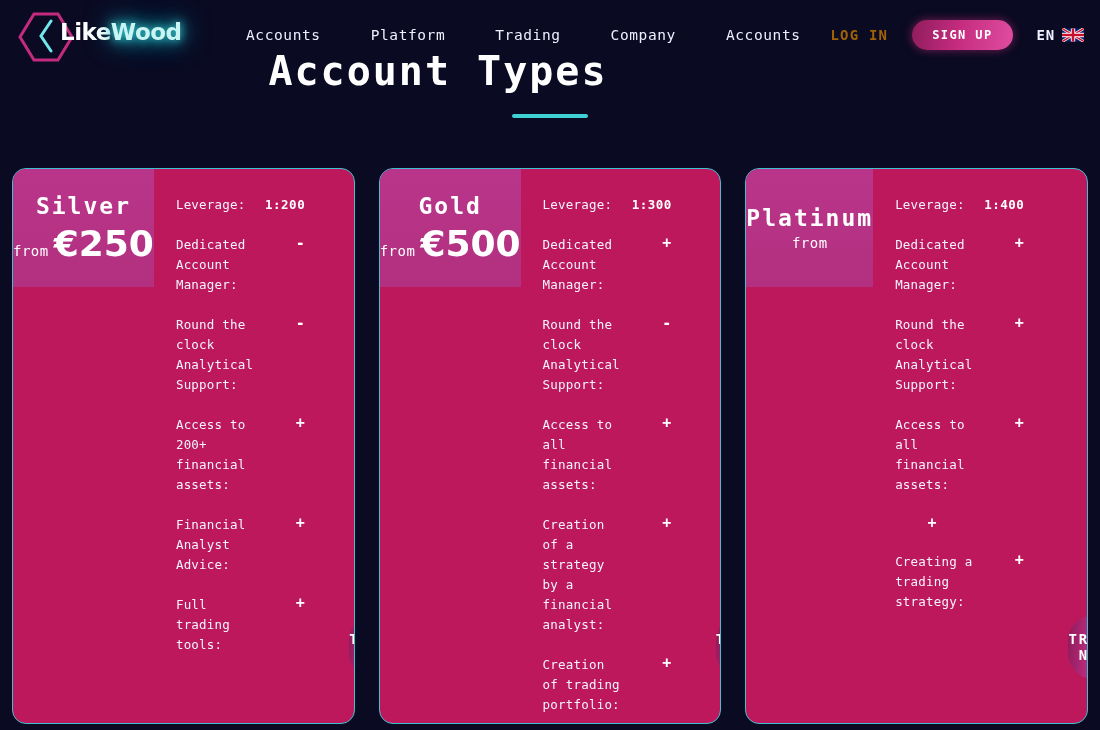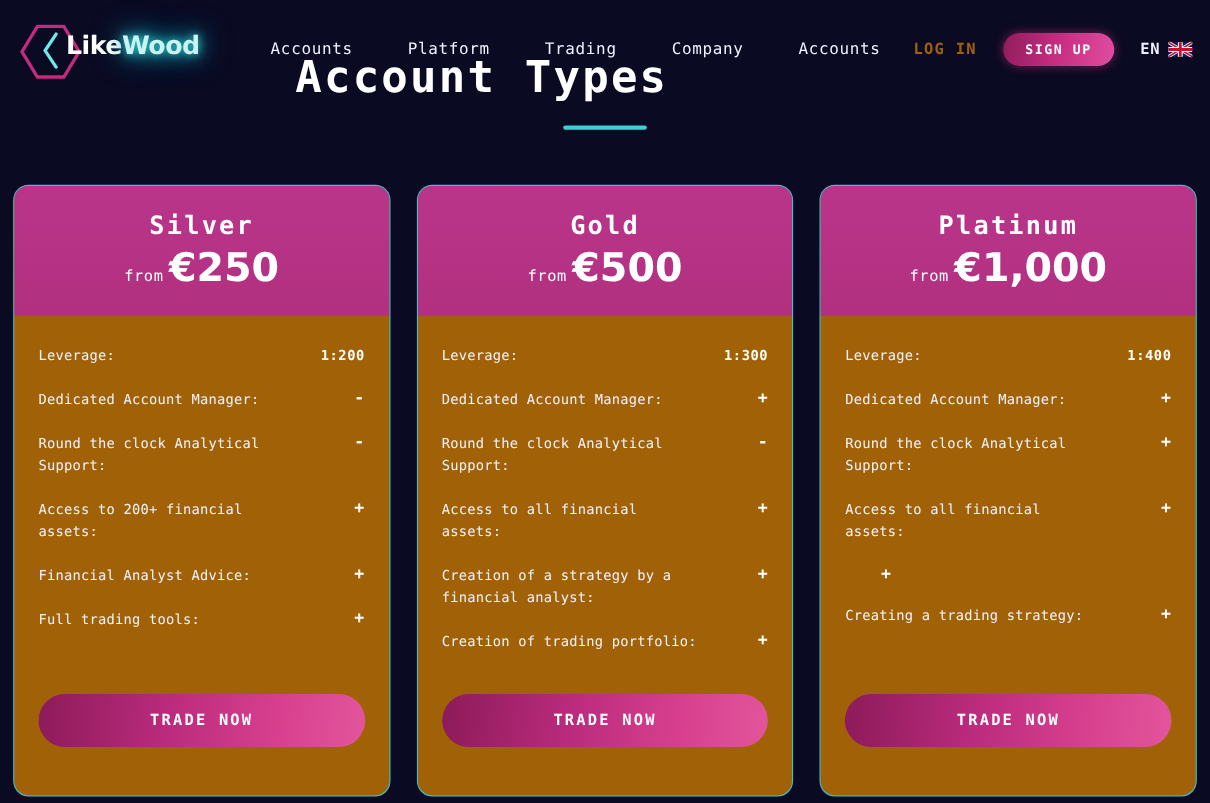--- a/index.html
+++ b/index.html
@@ -13,21 +13,21 @@
   body {
     background: #0a0a22;
     font-family: "DejaVu Sans Mono", "Liberation Mono", monospace;
     color: #ffffff;
     position: relative;
   }
 
   
   .header {
     position: absolute;
-    top: 16px; left: 0;
+    top: 6px; left: 0;
     width: 1100px;
     height: 57px;
     display: flex;
     align-items: center;
     padding: 0 16px 0 12px;
   }
 
   
   .logo {
     position: relative;
@@ -156,24 +156,24 @@
     left: 12px;
     width: 1076px;
     display: flex;
     gap: 24px;
   }
   .card {
     width: 343px;
     height: 556px;
     border: 1px solid #3fbfcf;
     border-radius: 14px;
-    background: #a16207;
+    background: #be185d;
     overflow: hidden;
     display: flex;
-    flex-direction: column;
+    flex-direction: row;
     position: relative;
   }
   .card-header {
     height: 118px;
     background: #b53289;
     background: linear-gradient(180deg, #b9358b 0%, #b2307f 100%);
     display: flex;
     flex-direction: column;
     align-items: center;
     justify-content: center;
@@ -378,21 +378,20 @@
     <div class="card-footer">
       <button class="trade-btn">TRADE NOW</button>
     </div>
   </div>
 
   <div class="card">
     <div class="card-header">
       <div class="card-name">Platinum</div>
       <div class="card-price-row">
         <span class="card-from">from</span>
-        <span class="card-price">€1,000</span>
       </div>
     </div>
     <div class="card-body">
       <div class="feature">
         <span class="feature-label">Leverage:</span>
         <span class="feature-value">1:400</span>
       </div>
       <div class="feature">
         <span class="feature-label">Dedicated Account Manager:</span>
         <span class="feature-value mark">+</span>

